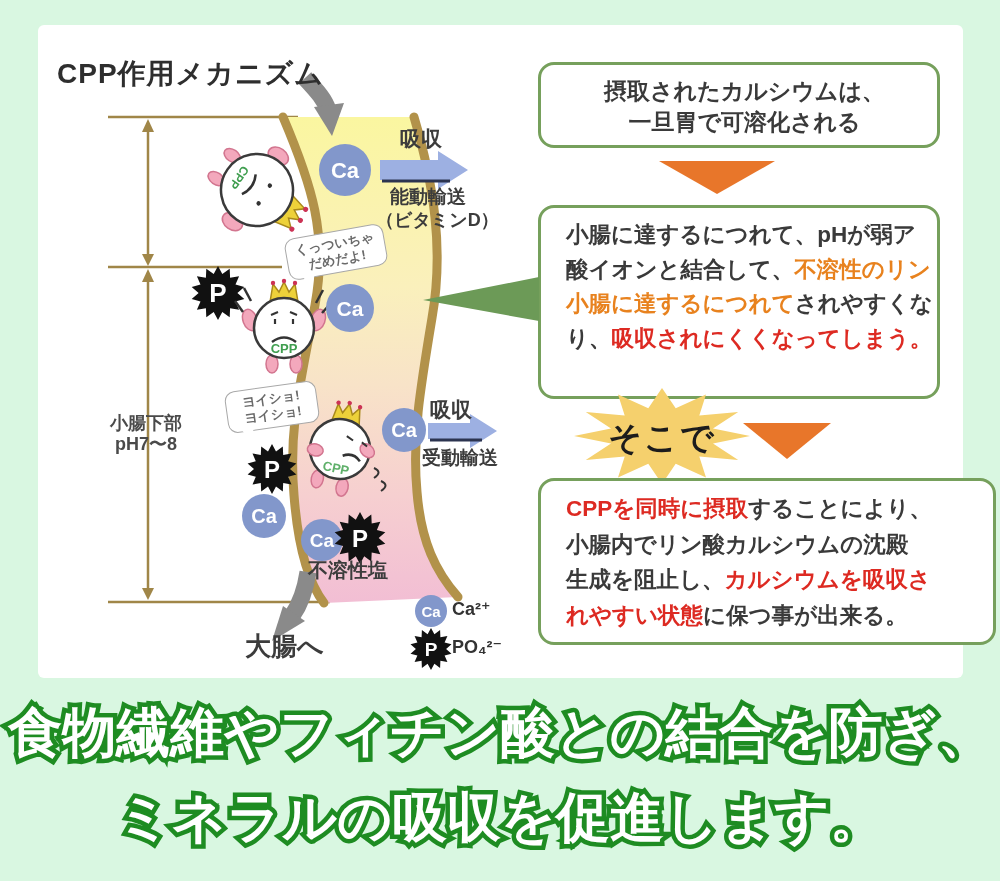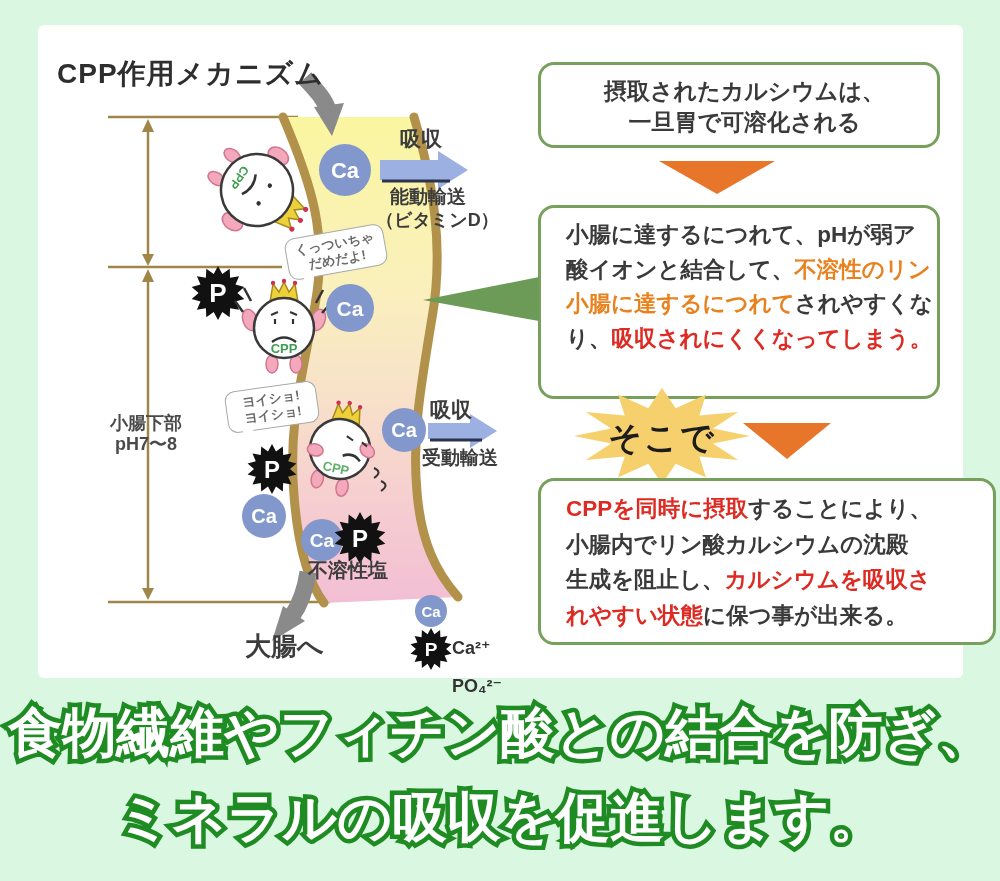--- a/index.html
+++ b/index.html
@@ -57,21 +57,21 @@
   }
   
   .banner-line{
     position:absolute;left:0;width:1000px;text-align:center;
     font-size:54px;font-weight:800;letter-spacing:0px;color:#ffffff;
     -webkit-text-stroke:9px var(--banner-green,#1e8c22);
     paint-order:stroke fill;white-space:nowrap;
   }
   .banner-1{top:697px;}
   .banner-2{top:782px;}
-  .legend-txt{position:absolute;font-size:18px;font-weight:bold;color:#333;white-space:nowrap;margin-top:39px;}
+  .legend-txt{position:absolute;font-size:18px;font-weight:bold;color:#333;white-space:nowrap;}
 </style>
 </head>
 <body style="--bg: #d9f7e1; --green-border: #76a05c; --orange-text: #e8821e; --red-text: #dd2a22; --banner-green: #1e8c22;">
 
 <div class="panel">
 
   <svg class="diagram" width="925" height="653" viewBox="38 25 925 653">
     <defs>
       <linearGradient id="tubeGrad" x1="0" y1="117" x2="0" y2="603" gradientUnits="userSpaceOnUse">
         <stop offset="0" stop-color="#faf6a0"></stop>

